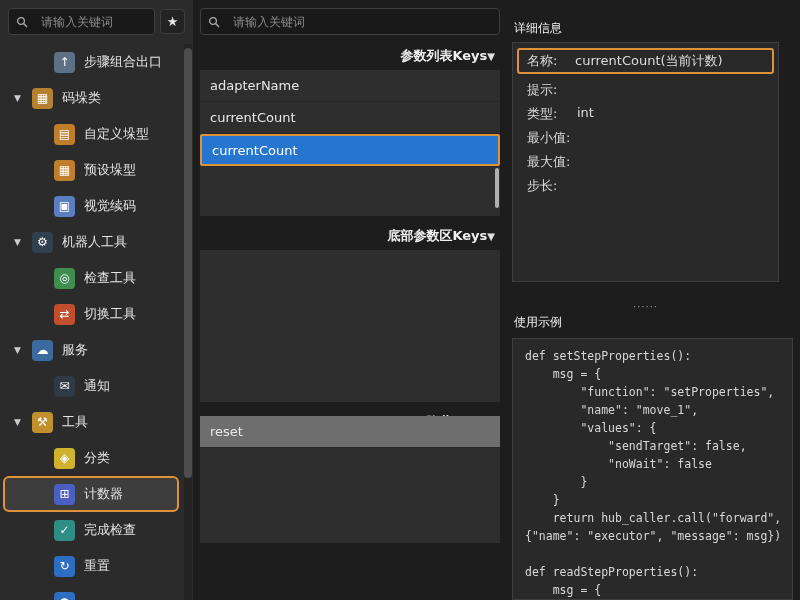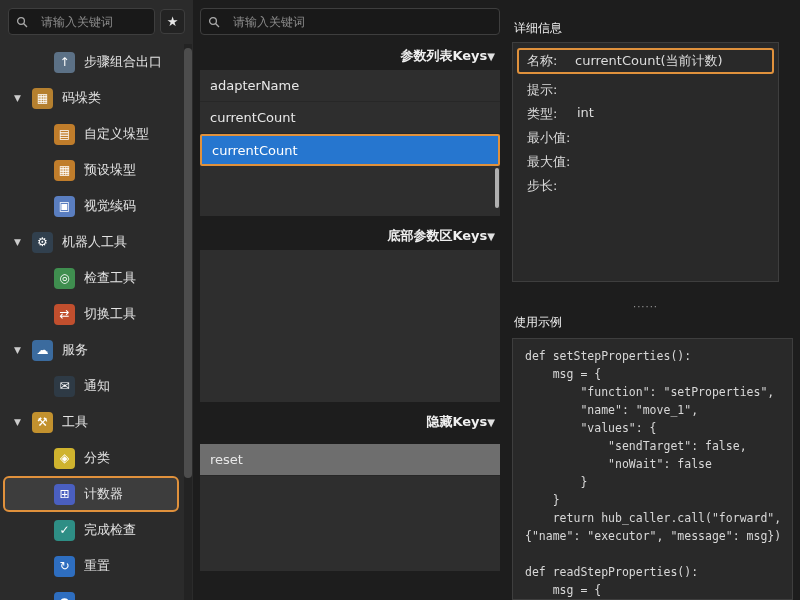--- a/index.html
+++ b/index.html
@@ -34,21 +34,21 @@
   .middle { position:absolute; left:197px; top:0; width:307px; height:600px; }
   .mid-search { position:absolute; left:3px; top:8px; width:300px; }
   .sec-head { position:absolute; left:3px; width:300px; height:20px; display:flex;
               align-items:center; justify-content:flex-end; }
   .sec-title { font-size:13px; font-weight:bold; color:#f0f0f0; }
   .sec-caret { font-size:10px; color:#e0e0e0; padding-right:5px; }
   .h1 { top:46px; } .h2 { top:226px; } .h3 { top:412px; }
   .klist { position:absolute; left:3px; width:300px; background:#2e2e2e; }
   .l1 { top:70px; height:146px; }
   .l2 { top:250px; height:152px; }
-  .l3 { top:444px; height:127px; }
+  .l3 { top:416px; height:127px; }
   .krow { height:32px; display:flex; align-items:center; padding-left:10px; color:#e8e8e8;
           font-size:13px; border-bottom:1px solid #272727; }
   .krow.sel { border:2px solid #e0913c; border-radius:2px; color:#ffffff; }
   .list-scroll { position:absolute; right:1px; top:2px; width:4px; height:142px; }
   .list-thumb { position:absolute; left:0; bottom:6px; width:4px; height:40px; background:#b0b0b0; border-radius:2px; }
 
   
   .right { position:absolute; left:512px; top:0; width:283px; height:600px; }
   .panel-title { position:absolute; left:2px; font-size:12px; color:#f0f0f0; }
   .t-detail { top:20px; }

